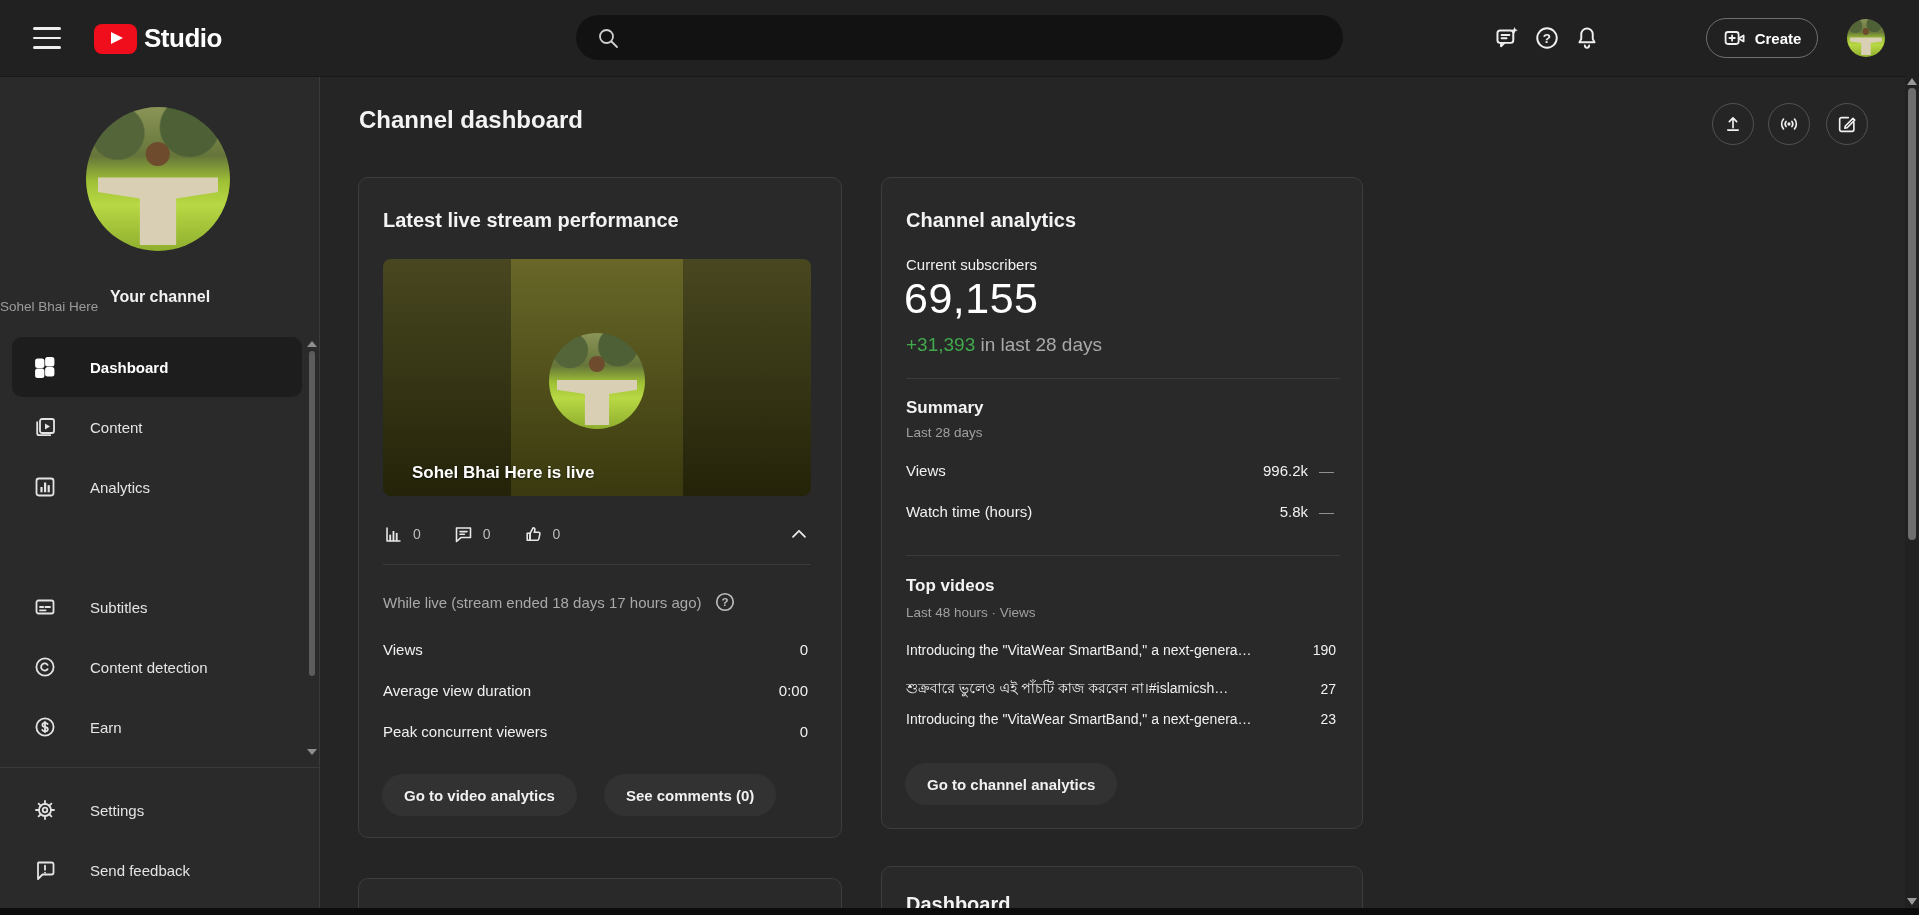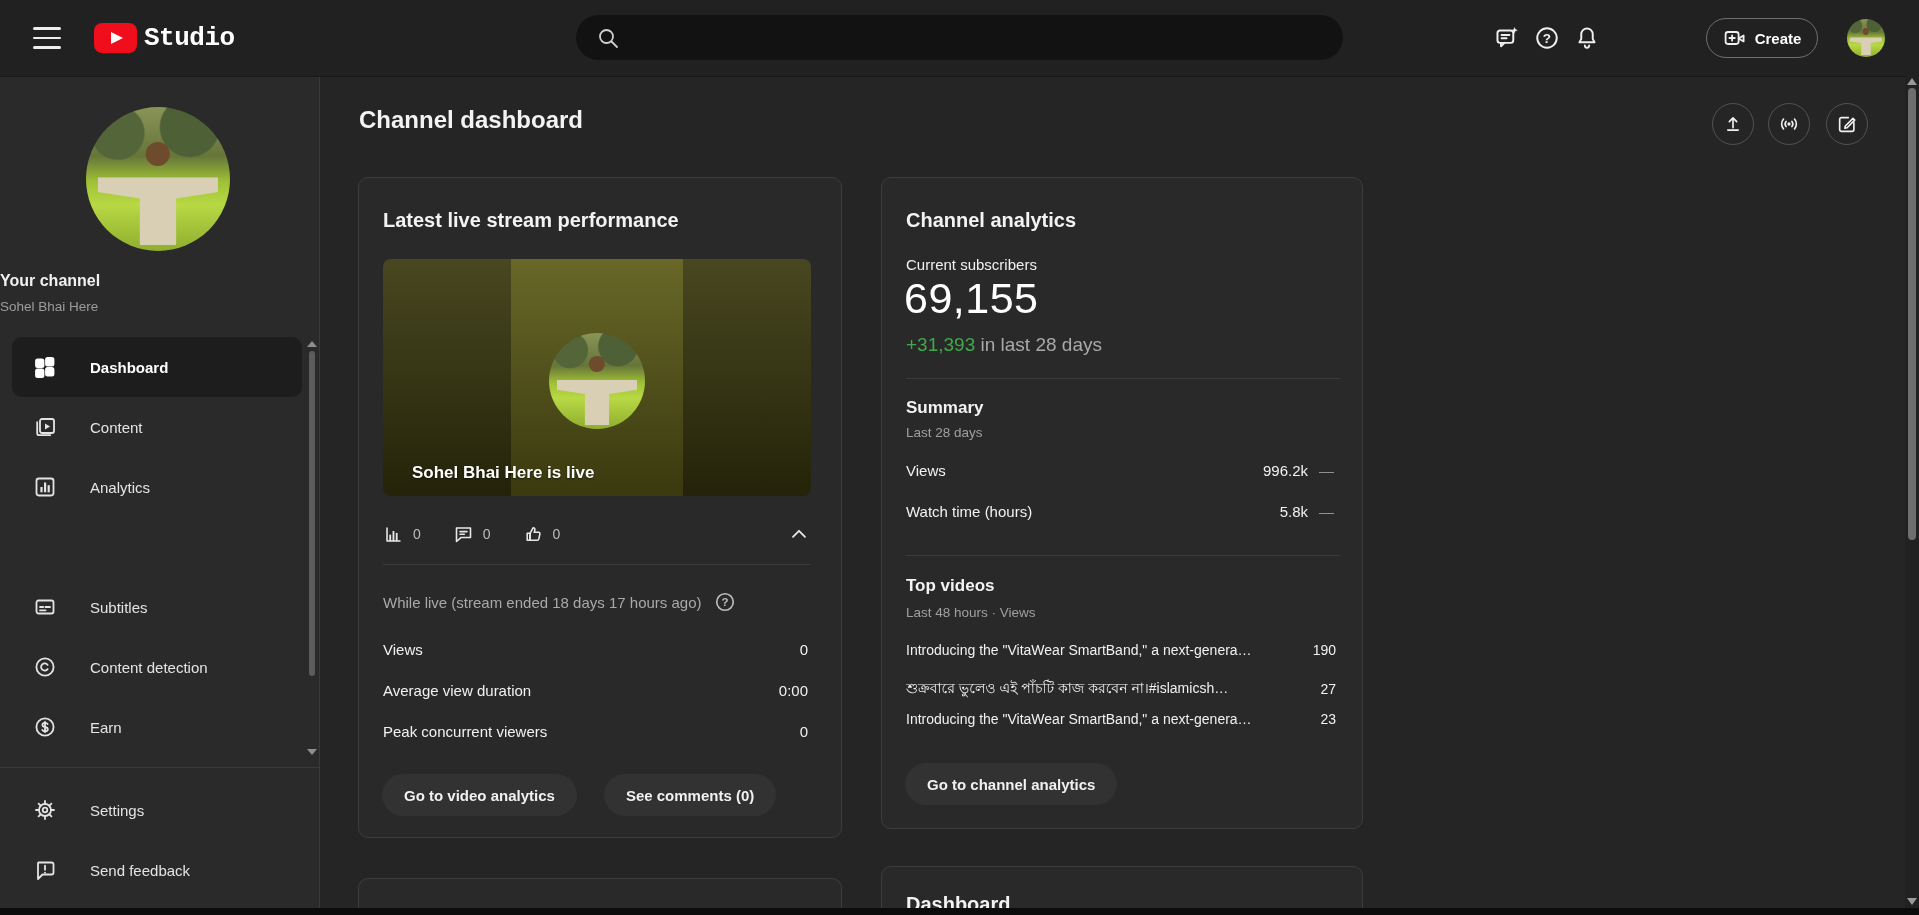--- a/index.html
+++ b/index.html
@@ -7,21 +7,21 @@
   body {
     font-family:"Liberation Sans","DejaVu Sans",sans-serif;
     background:#252525; color:#f1f1f1;
     position:relative;
   }
 
   
   .topbar { position:absolute; left:0; top:0; width:1919px; height:76px; background:#212121; box-shadow:0 1px 0 #181818; z-index:30; }
   .hamburger { position:absolute; left:33px; top:27px; width:28px; height:22px; display:flex; flex-direction:column; justify-content:space-between; cursor:pointer; }
   .hamburger span { display:block; height:2.6px; background:#eeeeee; border-radius:2px; }
-  .yt-logo { position:absolute; left:94px; top:23px; display:flex; align-items:center; gap:7px;font-family:Liberation Mono, monospace; }
+  .yt-logo { position:absolute; left:94px; top:23px; display:flex; align-items:center; gap:7px; }
   .yt-badge { width:43px; height:30px; background:#f00d1c; border-radius:8px; position:relative; }
   .yt-badge::after { content:""; position:absolute; left:17px; top:8.5px; border-left:12px solid #ffffff; border-top:6.5px solid transparent; border-bottom:6.5px solid transparent; }
   .yt-word { font-size:26px; font-weight:700; color:#ffffff; letter-spacing:-0.5px; }
   .searchbox { position:absolute; left:576px; top:15px; width:767px; height:45px; background:#121212; border-radius:23px; display:flex; align-items:center; padding:0 20px; gap:16px; }
   .searchbox input { flex:1; background:transparent; border:none; outline:none; color:#eeeeee; font-size:16px; font-family:inherit; }
   .searchbox input::placeholder { color:#8a8a8a; }
   .tb-icon { width:26px; height:26px; color:#efefef; display:inline-block; cursor:pointer; }
   .tb-icons { position:absolute; left:1494px; top:25px; display:flex; gap:14px; align-items:center; }
   .create-btn { position:absolute; left:1706px; top:18px; width:112px; height:40px; border:1px solid #6f6f6f; border-radius:20px; display:flex; align-items:center; justify-content:center; gap:8px; color:#ffffff; cursor:pointer; background:transparent; }
   .create-btn .lbl { font-size:15px; font-weight:700; }
@@ -36,21 +36,21 @@
   }
   .photo::before { content:""; position:absolute; left:50%; top:24%; width:17%; height:17%; transform:translateX(-50%); background:#6e4b2d; border-radius:50%; }
   .photo::after { content:""; position:absolute; left:8%; top:40%; width:84%; height:56%;
     background:#d9cfb4;
     clip-path:polygon(0 16%, 100% 16%, 100% 34%, 65% 42%, 65% 100%, 35% 100%, 35% 42%, 0 34%);
   }
 
   
   .sidebar { position:absolute; left:0; top:76px; width:320px; height:839px; background:#2a2a2a; border-right:1px solid #3a3a3a; z-index:20; }
   .sb-avatar { position:absolute; left:86px; top:31px; width:144px; height:144px; cursor:pointer; }
-  .sb-yourchannel { position:absolute; left:0; top:196px; width:320px; font-size:16px; font-weight:700; color:#f1f1f1; }
+  .sb-yourchannel { position:absolute; left:0; top:212px; width:320px; text-align:center; font-size:16px; font-weight:700; color:#f1f1f1; }
   .sb-channelname { position:absolute; left:0; top:223px; width:320px; text-align:left; font-size:13.5px; color:#9c9c9c; }
   .menu-item { position:absolute; left:0; width:303px; height:60px; display:flex; align-items:center; padding-left:33px; gap:33px; cursor:pointer; color:#e4e4e4; }
   .menu-item.selected { background:#1d1d1d; border-radius:10px; left:12px; width:290px; padding-left:21px; color:#ffffff; }
   .menu-item .mi-icon { width:24px; height:24px; flex:none; }
   .menu-item .mi-label { font-size:15px; }
   .menu-item.selected .mi-label { font-weight:700; }
   .sb-divider { position:absolute; left:0; top:691px; width:319px; height:1px; background:#3a3a3a; }
   
   .sb-scroll-thumb { position:absolute; left:309px; top:275px; width:6px; height:325px; background:#5c5c5c; border-radius:3px; cursor:pointer; }
   .sb-arrow { position:absolute; left:307px; width:0; height:0; border-left:5px solid transparent; border-right:5px solid transparent; cursor:pointer; }

